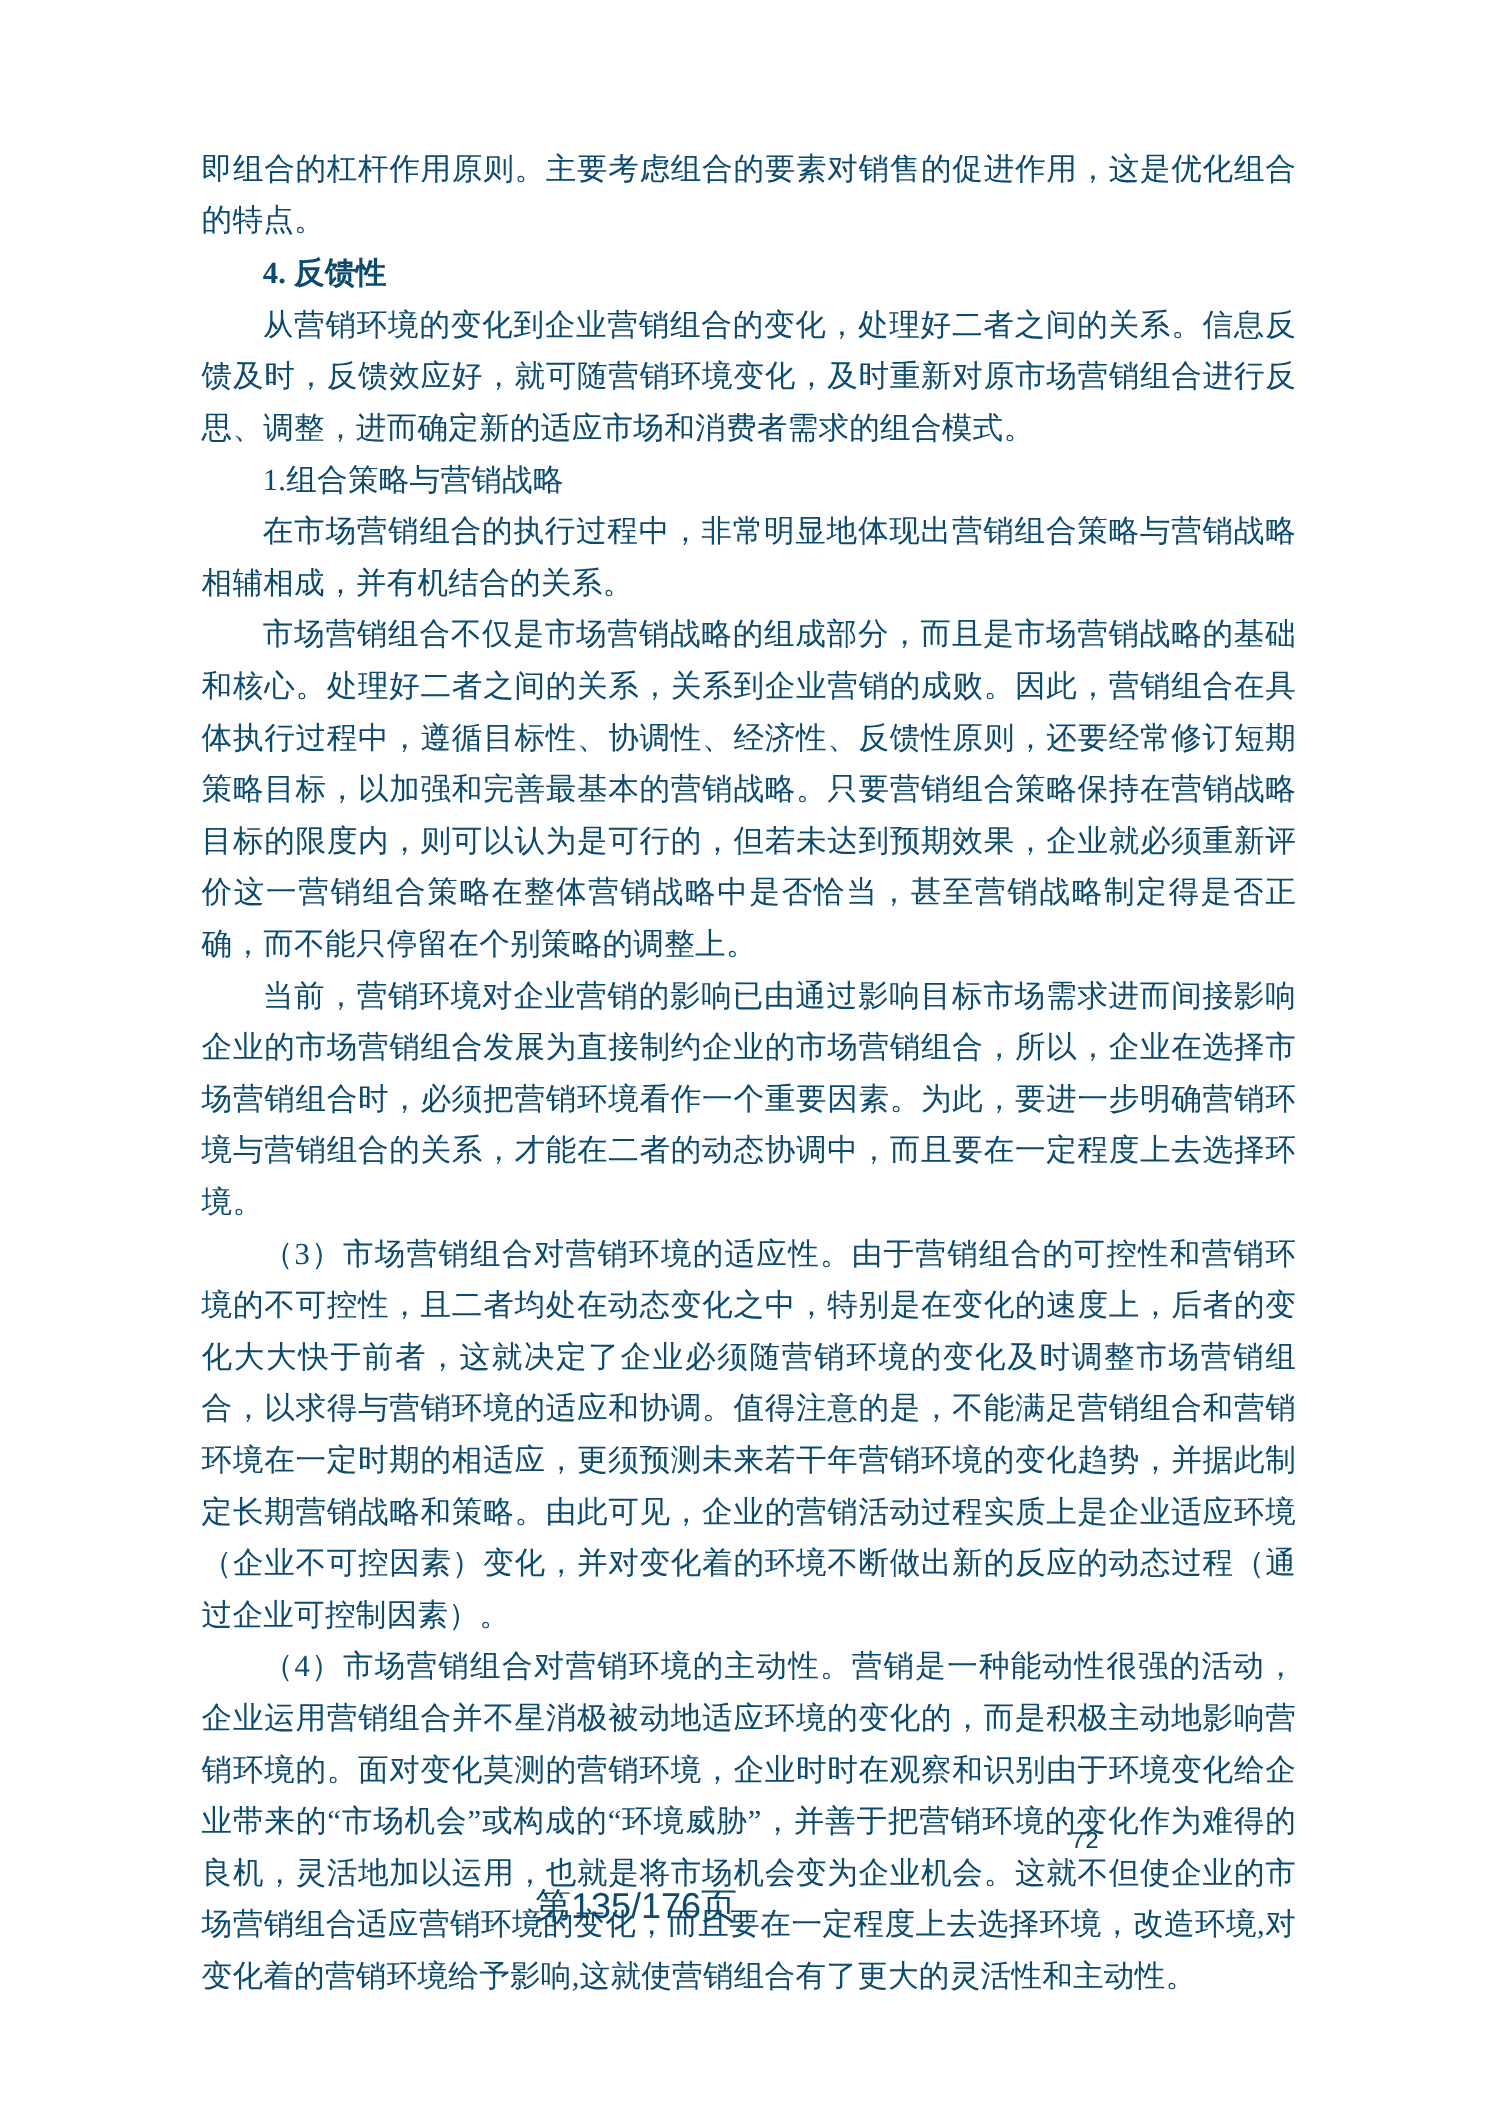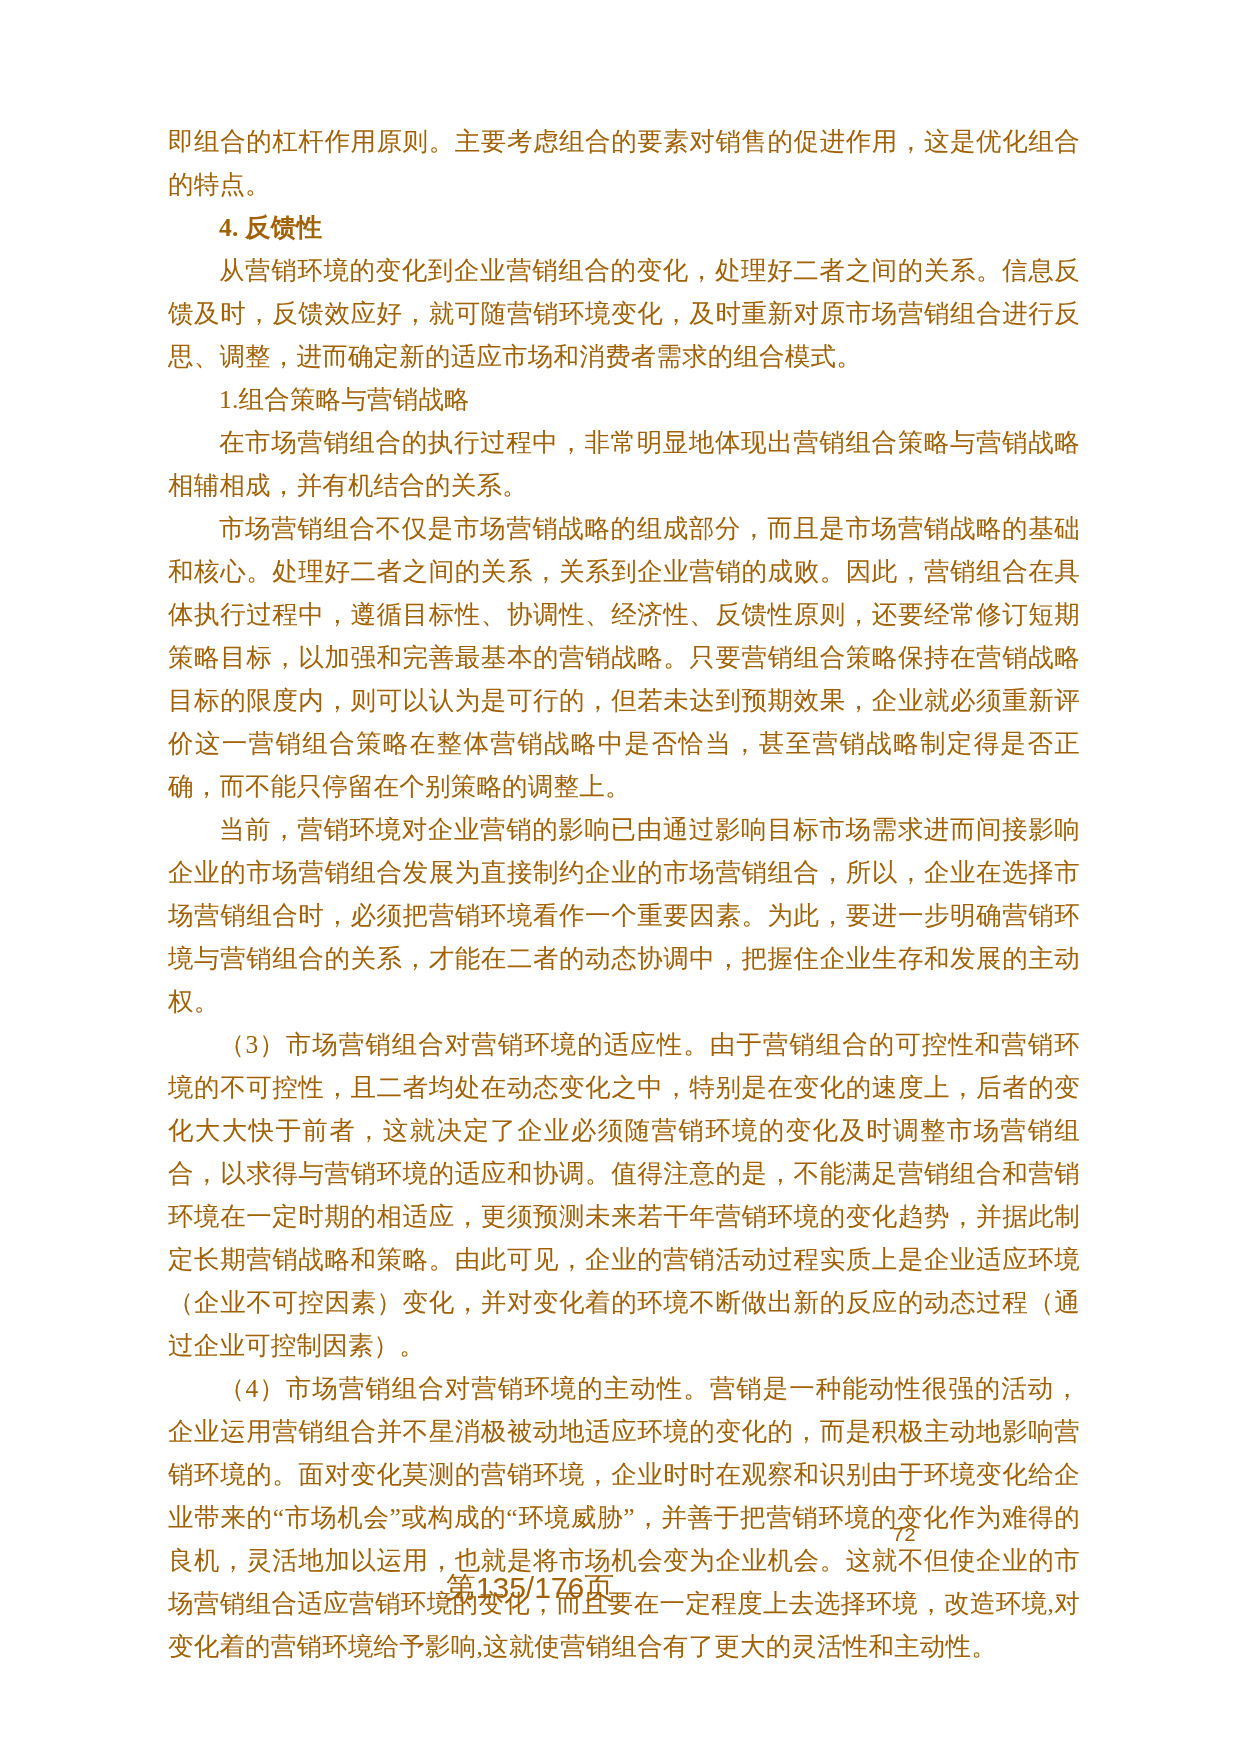--- a/index.html
+++ b/index.html
@@ -7,21 +7,21 @@
     padding: 0;
     background: #ffffff;
   }
   .page {
     width: 1060px;
     height: 1753px;
     position: relative;
     background: #ffffff;
     box-sizing: border-box;
     font-family: "DejaVu Serif", "Liberation Serif", serif;
-    color: #a16207;
+    color: #0c4a6e;
   }
   .content {
     position: absolute;
     left: 168px;
     top: 120px;
     width: 912px;
   }
   p {
     margin: 0;
     font-size: 25.5px;
@@ -61,19 +61,19 @@
 <body>
 
 <div class="page">
   <div class="content">
     <p class="">即组合的杠杆作用原则。主要考虑组合的要素对销售的促进作用，这是优化组合的特点。</p>
     <p class="indent2 bold">4. 反馈性</p>
     <p class="indent2">从营销环境的变化到企业营销组合的变化，处理好二者之间的关系。信息反馈及时，反馈效应好，就可随营销环境变化，及时重新对原市场营销组合进行反思、调整，进而确定新的适应市场和消费者需求的组合模式。</p>
     <p class="indent2">1.组合策略与营销战略</p>
     <p class="indent2">在市场营销组合的执行过程中，非常明显地体现出营销组合策略与营销战略相辅相成，并有机结合的关系。</p>
     <p class="indent2">市场营销组合不仅是市场营销战略的组成部分，而且是市场营销战略的基础和核心。处理好二者之间的关系，关系到企业营销的成败。因此，营销组合在具体执行过程中，遵循目标性、协调性、经济性、反馈性原则，还要经常修订短期策略目标，以加强和完善最基本的营销战略。只要营销组合策略保持在营销战略目标的限度内，则可以认为是可行的，但若未达到预期效果，企业就必须重新评价这一营销组合策略在整体营销战略中是否恰当，甚至营销战略制定得是否正确，而不能只停留在个别策略的调整上。</p>
-    <p class="indent2">当前，营销环境对企业营销的影响已由通过影响目标市场需求进而间接影响企业的市场营销组合发展为直接制约企业的市场营销组合，所以，企业在选择市场营销组合时，必须把营销环境看作一个重要因素。为此，要进一步明确营销环境与营销组合的关系，才能在二者的动态协调中，把握住企业生存和发展的主动权。</p>
+    <p class="indent2">当前，营销环境对企业营销的影响已由通过影响目标市场需求进而间接影响企业的市场营销组合发展为直接制约企业的市场营销组合，所以，企业在选择市场营销组合时，必须把营销环境看作一个重要因素。为此，要进一步明确营销环境与营销组合的关系，才能在二者的动态协调中，而且要在一定程度上去选择环境。</p>
     <p class="indent2">（3）市场营销组合对营销环境的适应性。由于营销组合的可控性和营销环境的不可控性，且二者均处在动态变化之中，特别是在变化的速度上，后者的变化大大快于前者，这就决定了企业必须随营销环境的变化及时调整市场营销组合，以求得与营销环境的适应和协调。值得注意的是，不能满足营销组合和营销环境在一定时期的相适应，更须预测未来若干年营销环境的变化趋势，并据此制定长期营销战略和策略。由此可见，企业的营销活动过程实质上是企业适应环境（企业不可控因素）变化，并对变化着的环境不断做出新的反应的动态过程（通过企业可控制因素）。</p>
     <p class="indent2">（4）市场营销组合对营销环境的主动性。营销是一种能动性很强的活动，企业运用营销组合并不星消极被动地适应环境的变化的，而是积极主动地影响营销环境的。面对变化莫测的营销环境，企业时时在观察和识别由于环境变化给企业带来的“市场机会”或构成的“环境威胁”，并善于把营销环境的变化作为难得的良机，灵活地加以运用，也就是将市场机会变为企业机会。这就不但使企业的市场营销组合适应营销环境的变化，而且要在一定程度上去选择环境，改造环境,对变化着的营销环境给予影响,这就使营销组合有了更大的灵活性和主动性。</p>
   </div>
   <div class="page-number-right">72</div>
   <div class="footer-center">第135/176页</div>
 </div>
 
 </body></html>

